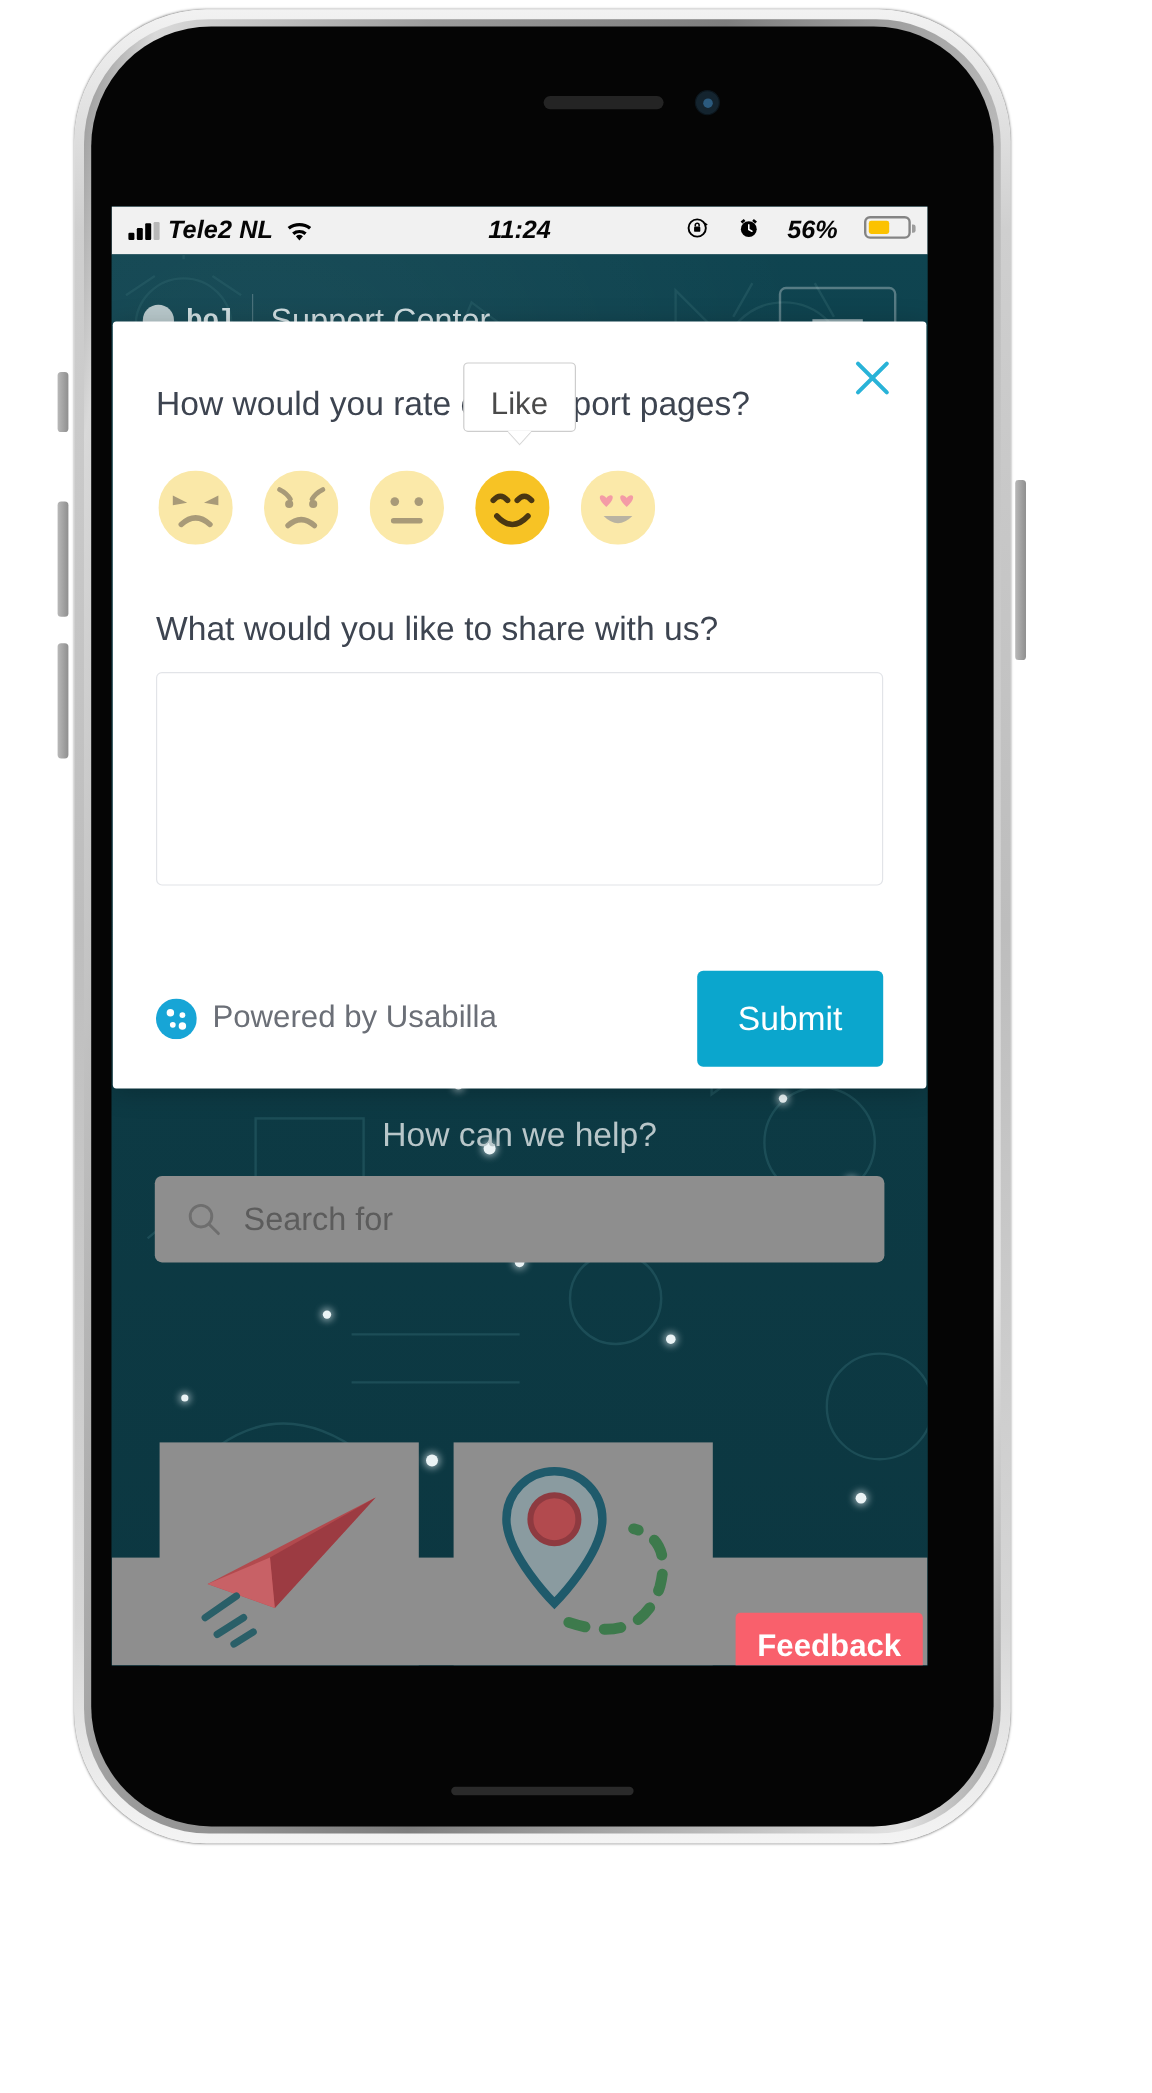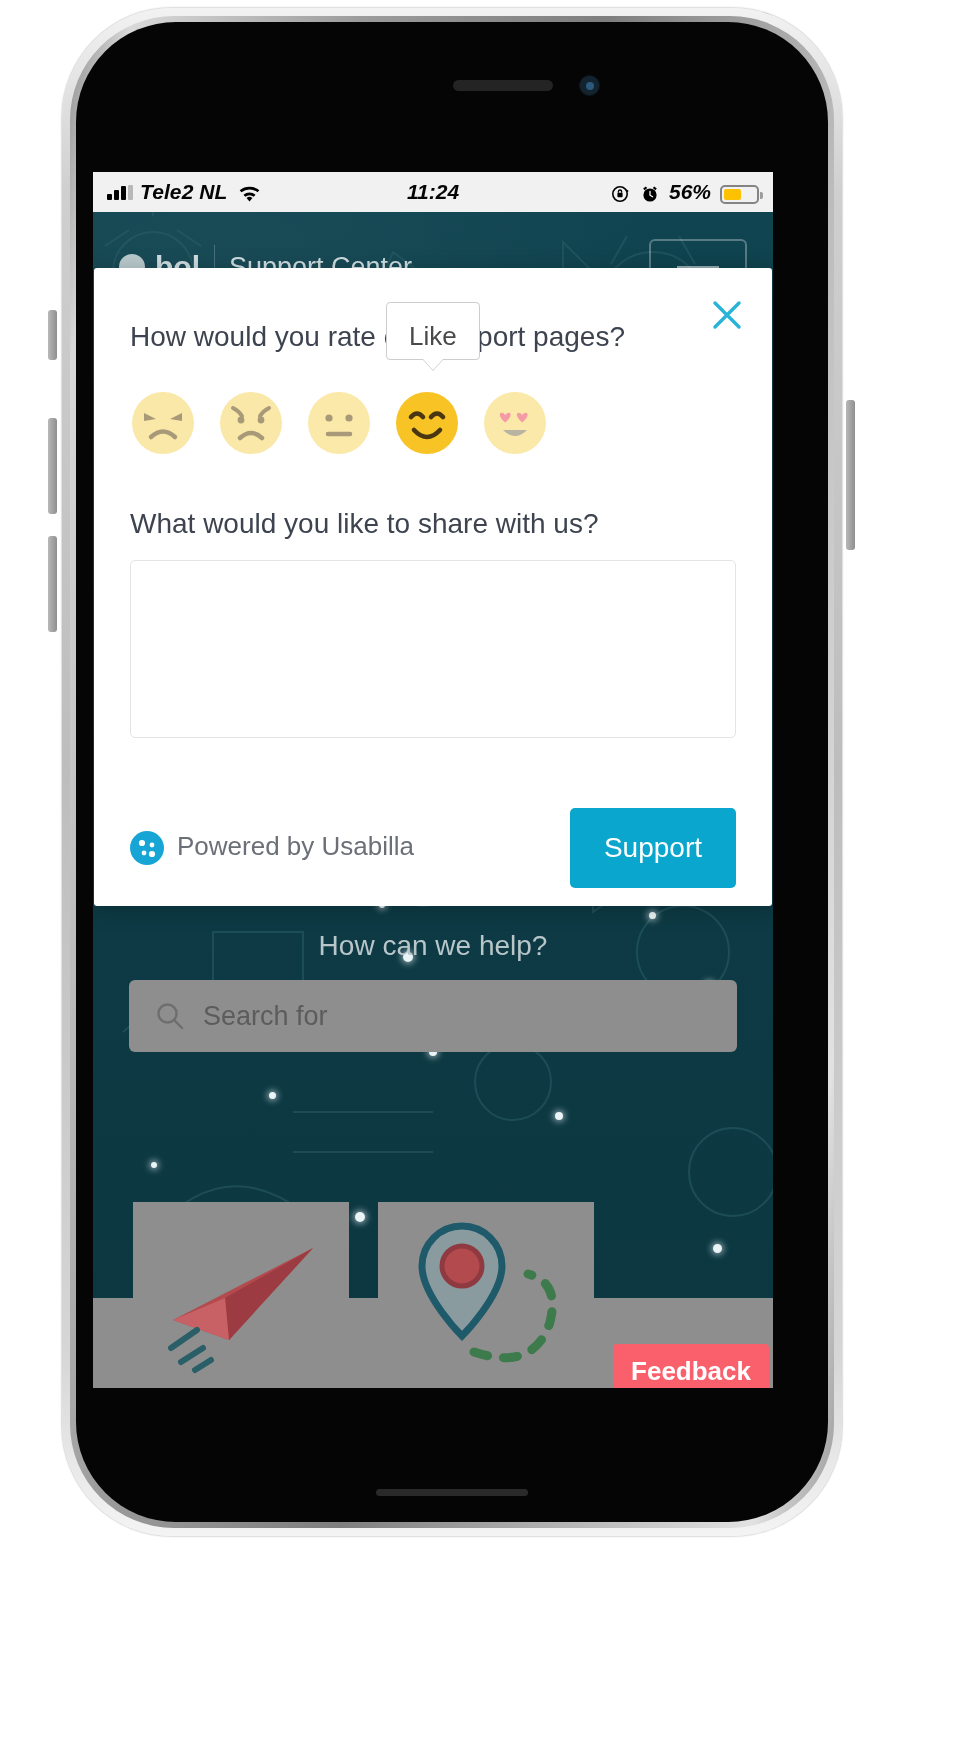--- a/index.html
+++ b/index.html
@@ -101,21 +101,21 @@
   .sig i:nth-child(3){ height: 14px; background:#000; }
   .sig i:nth-child(4){ height: 15px; background:#b8b8b8; }
   .carrier { letter-spacing: .1px; }
   .wifi { width: 23px; height: 17px; position: relative; margin-left: 3px; }
   .sb-center {
     position: absolute; left: 0; right: 0; top: 0; bottom: 0;
     display: flex; align-items: center; justify-content: center;
     pointer-events: none;
   }
   .sb-right {
-    margin-left: auto; display: flex; align-items: flex-end; gap: 9px;
+    margin-left: auto; display: flex; align-items: flex-start; gap: 22px;
   }
   .lockrot { width: 20px; height: 20px; }
   .alarm { width: 20px; height: 20px; }
   .batt-pct { font-size: 21px; font-weight: bold; }
   .batt {
     position: relative;
     width: 39px; height: 19px;
     border: 2px solid rgba(0,0,0,.45);
     border-radius: 5px;
     padding: 2px;
@@ -149,21 +149,21 @@
   }
 
   
   .page-nav {
     position:absolute; left:0; top:0; width:680px; height:110px;
     display:flex; align-items:center; padding: 0 26px;
     gap: 14px;
   }
   .nav-logo {
     display:flex; align-items:center; gap:10px;
-    color:#cfdde0; font-size:30px; font-weight:bold;
+    color:#cfdde0; font-size:23px; font-weight:bold;font-family:Liberation Mono, monospace;
   }
   .nav-dot { width:26px;height:26px;border-radius:50%;background:#b9c9cc; }
   .nav-sep { width:1px; height:44px; background: rgba(255,255,255,.22); }
   .nav-title { color:#cfdde0; font-size:27px; }
   .nav-menu {
     margin-left:auto;
     width:98px;height:56px;border:2px solid rgba(255,255,255,.3);
     border-radius:6px; display:flex;align-items:center;justify-content:center;
   }
   .nav-menu i { display:block;width:42px;height:3px;background:rgba(255,255,255,.55); }
@@ -547,19 +547,19 @@
             <svg viewBox="0 0 34 34" width="34" height="34">
               <circle cx="17" cy="17" r="17" fill="#17a5d6"></circle>
               <circle cx="12" cy="12" r="3.1" fill="#ffffff"></circle>
               <circle cx="22" cy="14" r="2.4" fill="#ffffff"></circle>
               <circle cx="14" cy="22" r="2.4" fill="#ffffff"></circle>
               <circle cx="22" cy="23" r="3.1" fill="#ffffff"></circle>
             </svg>
           </span>
           <span class="powered-txt">Powered by Usabilla</span>
         </div>
-        <button class="submit">Support</button>
+        <button class="submit">Submit</button>
       </div>
 
     </div>
 
   </div>
 </div>
 
 </body></html>

